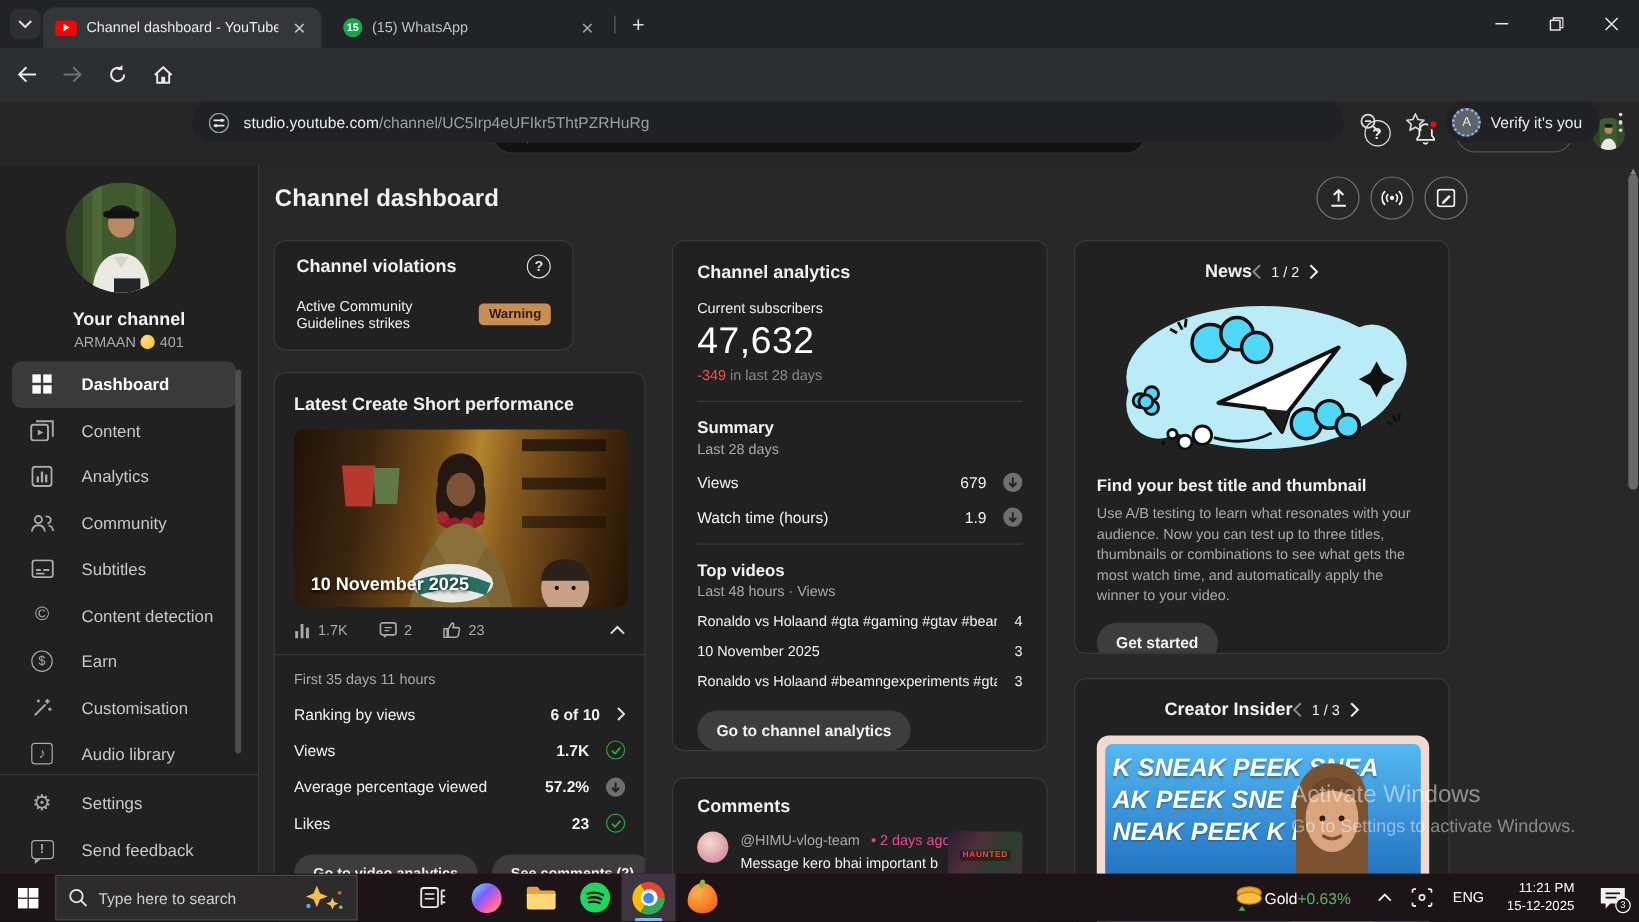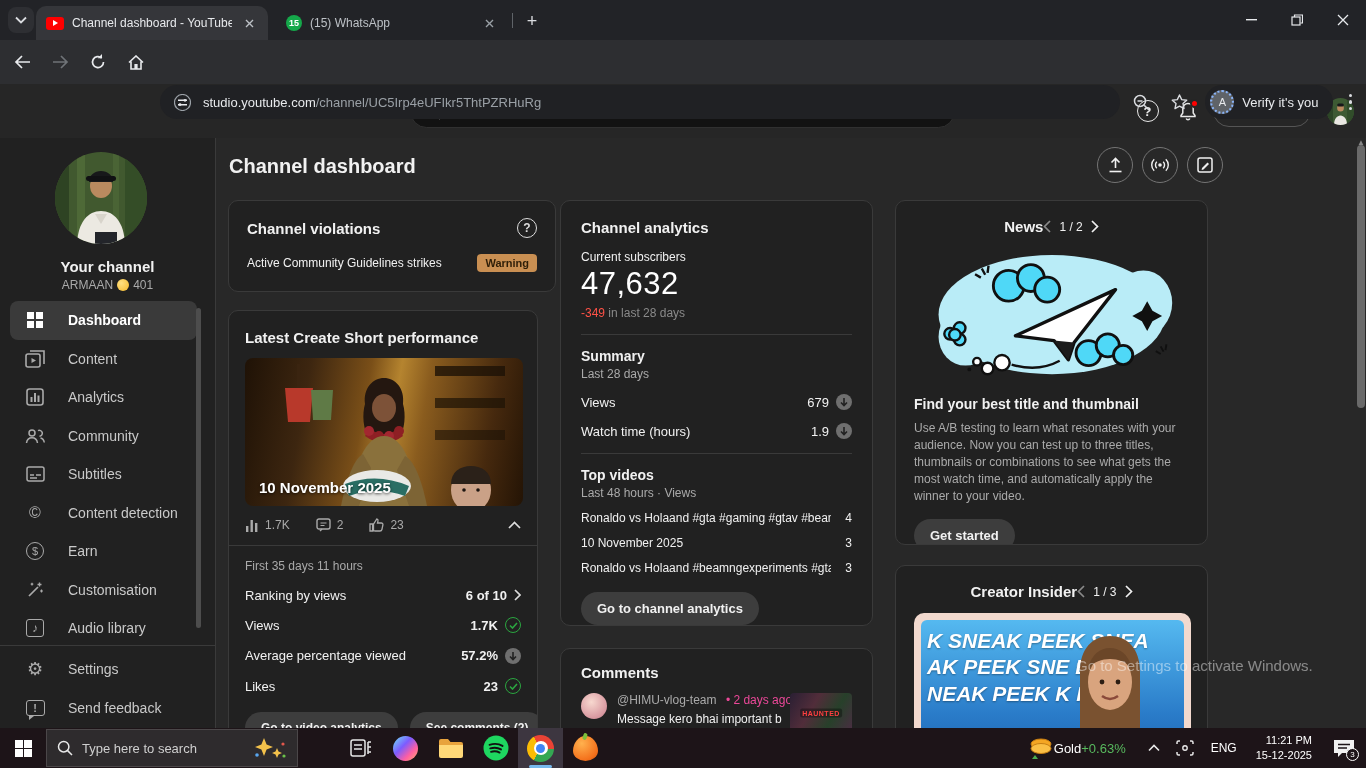--- a/index.html
+++ b/index.html
@@ -80,40 +80,40 @@
   
   .content-bg{position:absolute;left:216px;top:138px;right:0;bottom:40px;background:#282828;z-index:10}
   .pagetitle{position:absolute;left:229px;top:155px;font-size:20px;font-weight:bold;color:#f1f1f1;z-index:20}
   .pg-actions{position:absolute;left:1097px;top:147px;display:flex;gap:9px;z-index:20}
   .circ-btn{width:36px;height:36px;border:1px solid #747474;border-radius:50%;display:flex;align-items:center;justify-content:center;color:#f1f1f1}
 
   .card{position:absolute;background:#212121;border:1px solid #3a3a3a;border-radius:10px;z-index:15;overflow:hidden}
   .card-title{font-size:15px;font-weight:bold;color:#f1f1f1}
 
   
-  #card-violations{left:228px;top:200px;width:328px;height:92px;padding:17px 18px}
+  #card-violations{left:228px;top:200px;width:250px;height:92px;padding:11px 18px}
   .cv-head{display:flex;justify-content:space-between;align-items:center}
   .q-circ{width:20px;height:20px;border:1.5px solid #ddd;border-radius:50%;color:#ddd;font-size:12px;font-weight:bold;display:flex;align-items:center;justify-content:center}
   .cv-row{margin-top:16px;display:flex;justify-content:space-between;align-items:center}
   .cv-label{font-size:12px;color:#f1f1f1}
   .warn-badge{background:#c98f52;color:#2e1e08;font-size:11px;font-weight:bold;padding:3px 8px;border-radius:4px}
 
   
   #card-short{left:228px;top:310px;width:310px;height:460px;padding:18px 16px}
   .short-thumb{margin-top:12px;width:278px;height:148px;border-radius:8px;position:relative;overflow:hidden;
     background:linear-gradient(100deg,#1f1206 0%,#3d2610 22%,#7a4f18 42%,#b5842f 52%,#8a5c1e 62%,#46290e 85%,#241405 100%)}
   .short-caption{position:absolute;left:14px;bottom:10px;color:#fff;font-size:15px;font-weight:bold;text-shadow:0 1px 3px rgba(0,0,0,.7)}
   .short-stats{display:flex;align-items:center;margin-top:12px;color:#aaa;font-size:12px}
   .short-stats .st{display:flex;align-items:center;gap:6px;margin-right:26px}
   .chev-up{margin-left:auto}
   .short-div{height:1px;background:#3a3a3a;margin:13px -16px 0 -16px}
   .short-age{margin-top:13px;font-size:12px;color:#aaa}
   .kv{display:flex;align-items:center;margin-top:14.5px}
   .kv-label{font-size:13px;color:#f1f1f1}
-  .kv-right{margin-left:auto;display:flex;align-items:center;gap:7px}
+  .kv-right{margin-left:auto;display:flex;align-items:center;gap:14px}
   .kv-val{font-size:13px;color:#f1f1f1;font-weight:bold}
   .ind-check{width:16px;height:16px;border:1.5px solid #2ba640;border-radius:50%;display:flex;align-items:center;justify-content:center}
   .ind-down{width:16px;height:16px;background:#6f6f6f;border-radius:50%;display:flex;align-items:center;justify-content:center}
   .short-btns{display:flex;gap:12px;margin-top:18px}
   .pill-btn{background:#3d3d3d;border-radius:16px;height:32px;display:flex;align-items:center;justify-content:center;padding:0 16px;color:#f1f1f1;font-size:12px;font-weight:bold;white-space:nowrap}
 
   
   #card-analytics{left:560px;top:200px;width:313px;height:426px;padding:18px 20px}
   .an-sub-label{margin-top:14px;font-size:12px;color:#f1f1f1}
   .an-number{margin-top:2px;font-size:31px;color:#fff;letter-spacing:.5px}
@@ -788,20 +788,21 @@
               <circle cx="54" cy="52" r="2.4" fill="#2b1d12"></circle>
             <path d="M38 66q8 6 16 0" stroke="#8a4a3a" stroke-width="2.5" fill="none"></path>
             <path d="M10 150c4-32 18-44 36-44s32 12 36 44z" fill="#c99273"></path>
           </svg>
         </div>
       </div>
     </div>
   </div>
 
   <div class="watermark">
+    <div class="wm1">Activate Windows</div>
     <div class="wm2">Go to Settings to activate Windows.</div>
   </div>
 
   <div class="taskbar">
     <div class="start">
       <span class="winlogo">
           <i></i>
           <i></i>
           <i></i>
           <i></i>

